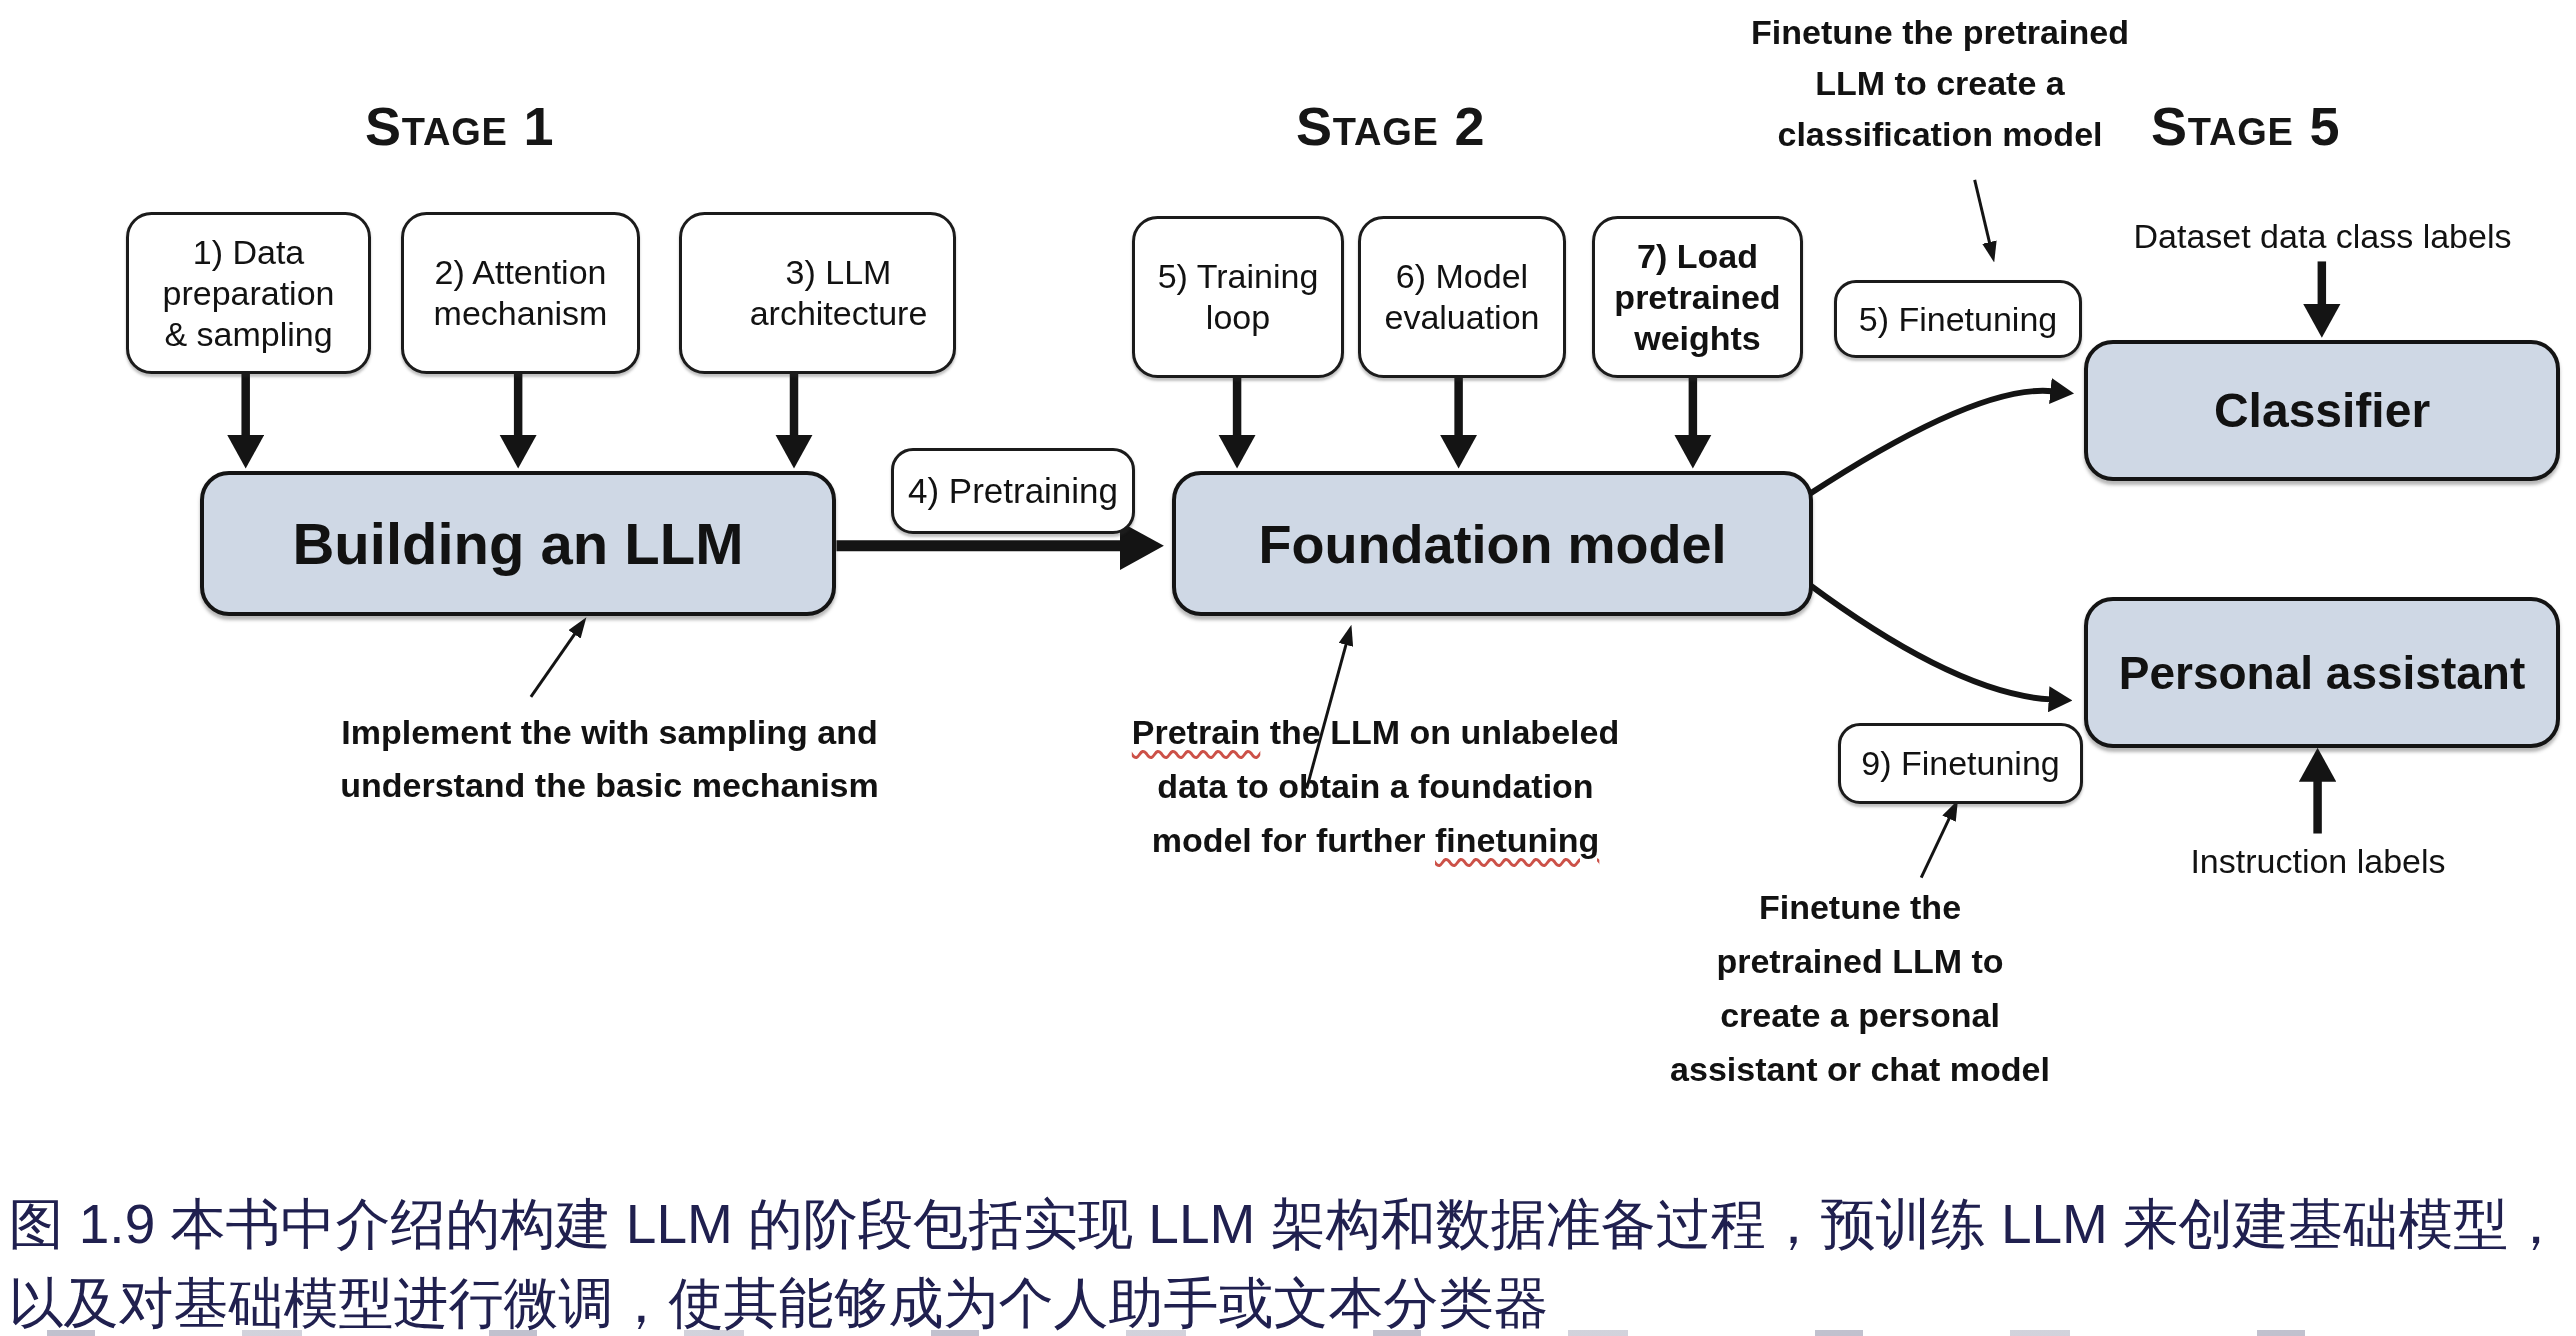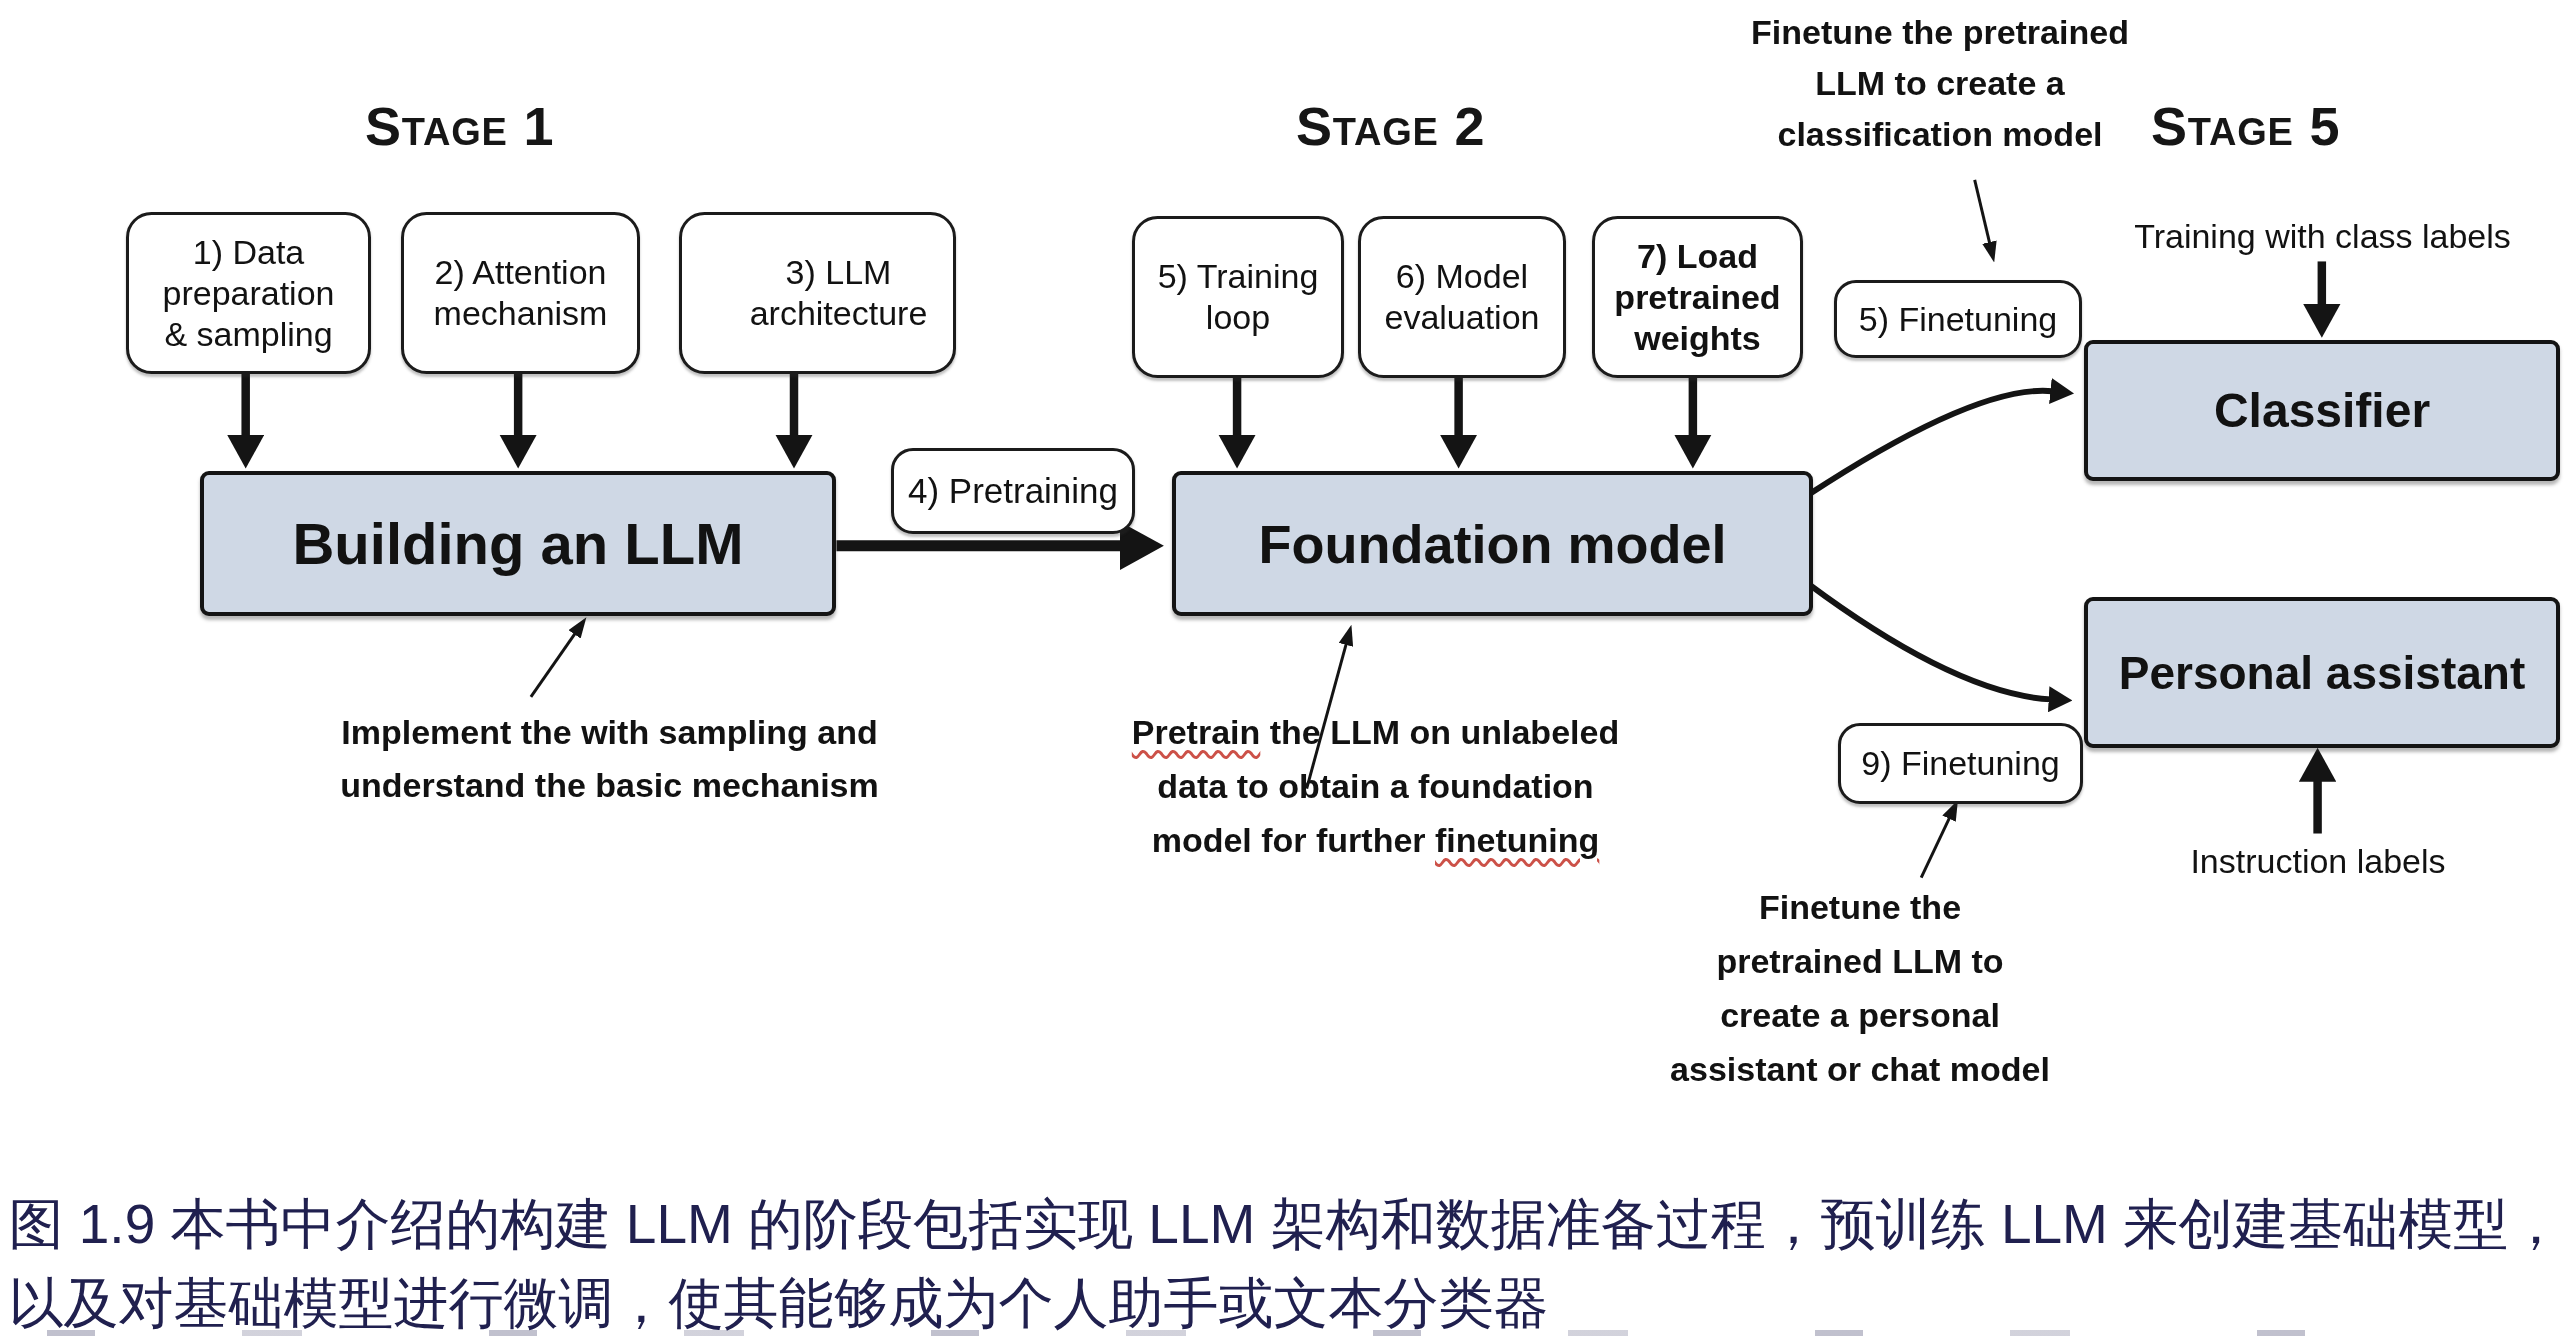--- a/index.html
+++ b/index.html
@@ -28,21 +28,21 @@
     display:flex;align-items:center;justify-content:center;
     text-align:center;
     font-size:34px;line-height:41px;
     white-space:pre-line;
     box-shadow:0 2.5px 2.5px rgba(50,50,50,.30);
   }
   .main-box{
     position:absolute;
     background:#cfd8e5;
     border:4.2px solid #141414;
-    border-radius:9px;
+    border-radius:29px;
     display:flex;align-items:center;justify-content:center;
     text-align:center;
     font-weight:bold;
     box-shadow:0 3.4px 3.4px rgba(50,50,50,.35);
   }
   .mini-box{
     position:absolute;
     background:#ffffff;
     border:3.4px solid #1b1b1b;
     border-radius:22px;
@@ -174,21 +174,21 @@
 
   <div class="note" style="left:1732px;top:6.8px;width:416px;line-height:51px;">Finetune the pretrained
 LLM to create a
 classification model</div>
 
   <div class="note" style="left:1656px;top:880px;width:408px;line-height:54px;">Finetune the
 pretrained LLM to
 create a personal
 assistant or chat model</div>
 
-  <div class="plain-label" style="left:2110px;top:217px;width:425px;">Training with class labels</div>
+  <div class="plain-label" style="left:2110px;top:217px;width:425px;">Dataset data class labels</div>
   <div class="plain-label" style="left:2148px;top:842px;width:340px;">Instruction labels</div>
 
   <div class="caption">图 1.9 本书中介绍的构建 LLM 的阶段包括实现 LLM 架构和数据准备过程，预训练 LLM 来创建基础模型，
 以及对基础模型进行微调，使其能够成为个人助手或文本分类器</div>
 
   <div class="cutoff-hint"></div>
 
 </div>
 
 

